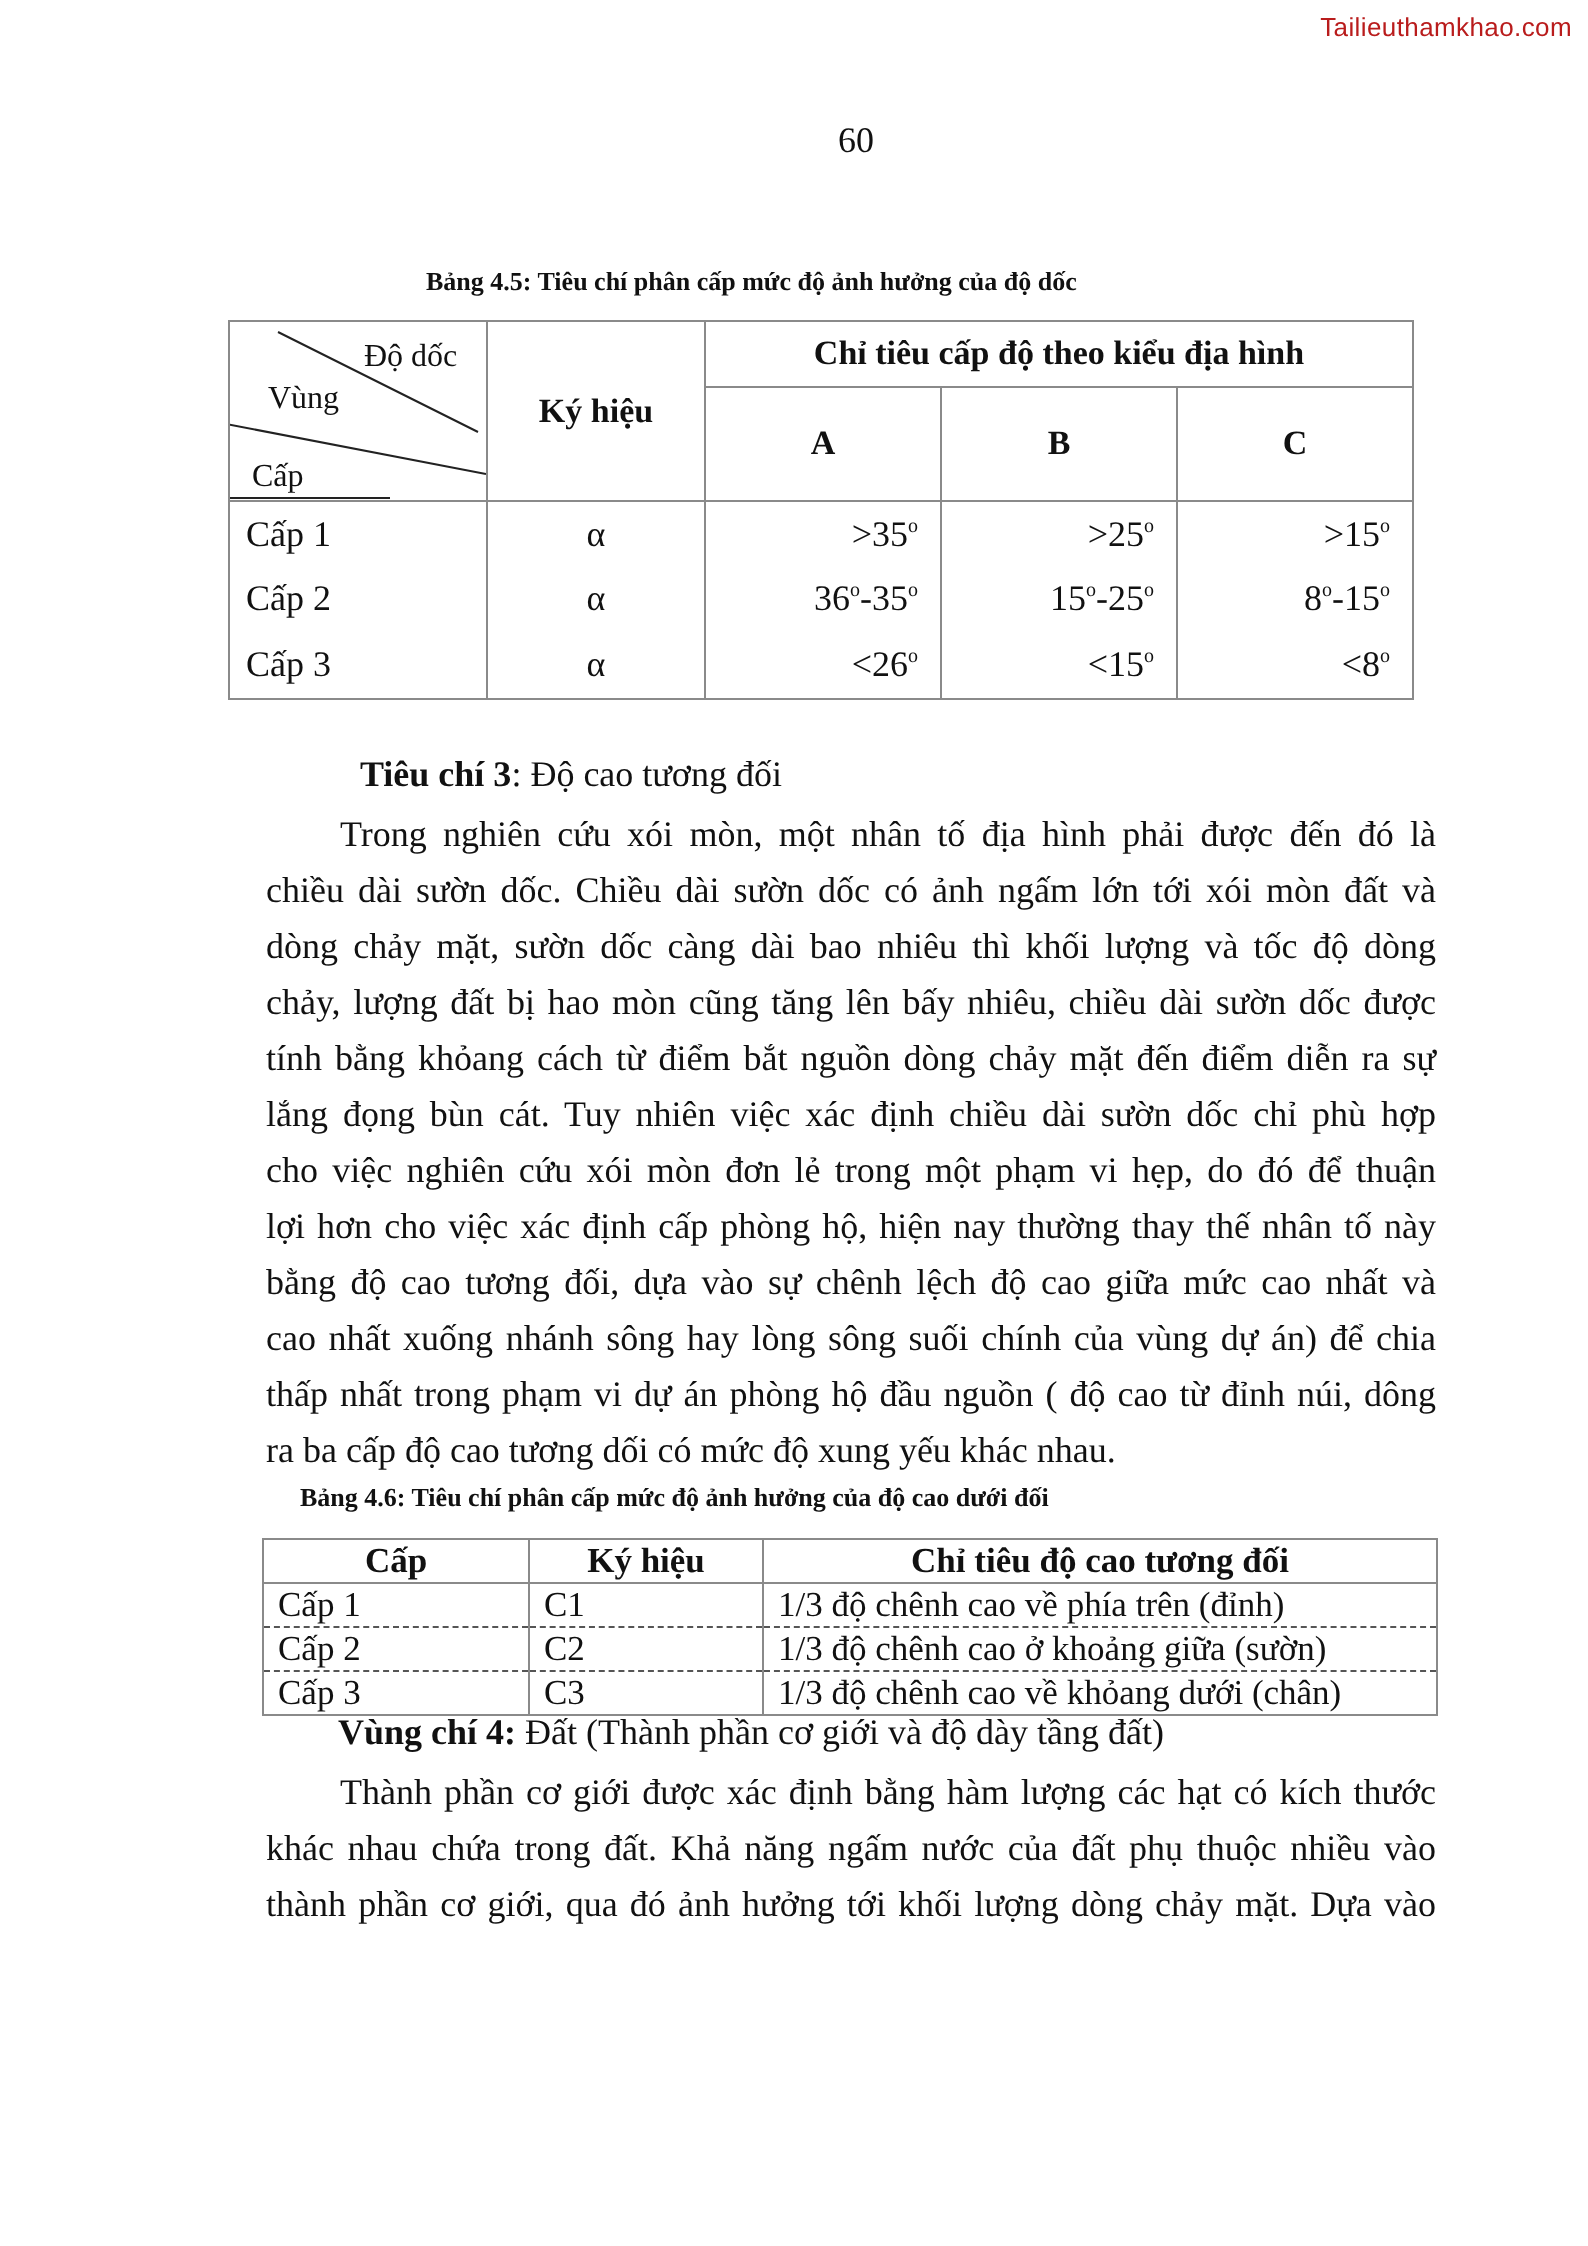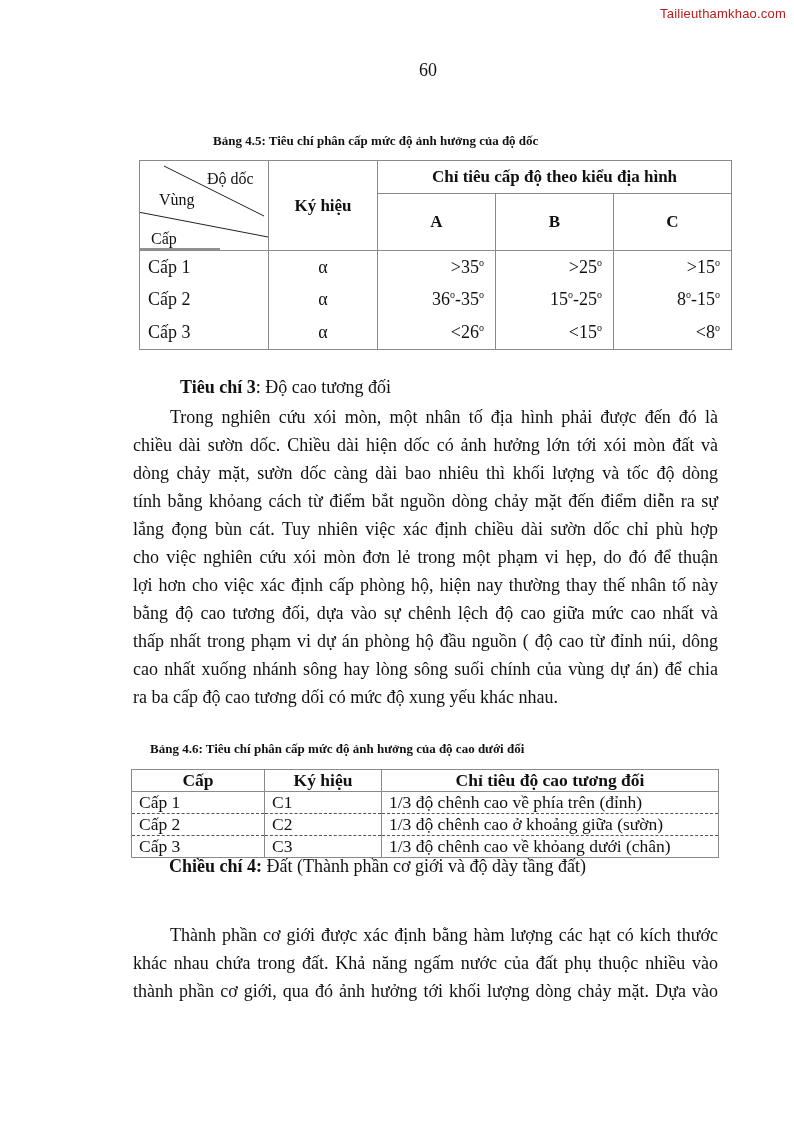--- a/index.html
+++ b/index.html
@@ -18,21 +18,21 @@
     font-size: 18px;
   }
   .caption {
     position: absolute; font-weight: bold; font-size: 13px; white-space: nowrap;
   }
   #cap45 { top: 133px; left: 213px; }
   #cap46 { top: 741px; left: 150px; }
 
   
   .t45 {
-    position: absolute; left: 139px; top: 160px;
+    position: absolute; left: 114px; top: 160px;
     border-collapse: collapse; font-size: 18px;
   }
   .t45 td { border: 1px solid #8a8a8a; padding: 0; }
   .t45 .diag { width: 128px; height: 89px; position: relative; }
   .t45 .diag svg { position: absolute; left: 0; top: 0; }
   .t45 .diag .lbl { position: absolute; font-size: 16px; }
   .t45 .kyhieu-h { width: 108px; text-align: center; font-weight: bold; font-size: 17px; }
   .t45 .grp-h { height: 32px; text-align: center; font-weight: bold; font-size: 17px; }
   .t45 .col-h { width: 117px; height: 56px; text-align: center; font-weight: bold; font-size: 17px; }
   .t45 .data td { border-top: none; border-bottom: none; height: 32px; }
@@ -118,29 +118,30 @@
     <td class="val"><span>&lt;26</span><sup>o</sup></td>
     <td class="val"><span>&lt;15</span><sup>o</sup></td>
     <td class="val"><span>&lt;8</span><sup>o</sup></td>
   </tr>
 </tbody>
   </table>
 
 <div class="heading-line" id="tc3"><b>Tiêu chí 3</b><span>: Độ cao tương đối</span></div>
 <div class="para" id="p1">
   <span class="line" style="padding-left:37px; width:548px;">Trong nghiên cứu xói mòn, một nhân tố địa hình phải được đến đó là</span>
-  <span class="line">chiều dài sườn dốc. Chiều dài hiện dốc có ảnh hưởng lớn tới xói mòn đất và</span>
+  <span class="line">chiều dài sườn dốc. Chiều dài sườn dốc có ảnh ngấm lớn tới xói mòn đất và</span>
   <span class="line">dòng chảy mặt, sườn dốc càng dài bao nhiêu  thì khối lượng và tốc độ dòng</span>
+  <span class="line">chảy, lượng đất bị hao mòn cũng tăng lên bấy nhiêu, chiều dài sườn dốc được</span>
   <span class="line">tính bằng khỏang cách từ điểm bắt nguồn dòng chảy mặt đến điểm diễn ra sự</span>
   <span class="line">lắng đọng bùn cát. Tuy nhiên việc xác định chiều dài sườn dốc chỉ phù hợp</span>
   <span class="line">cho việc nghiên cứu xói mòn đơn lẻ trong một phạm vi hẹp, do đó để thuận</span>
   <span class="line">lợi hơn cho việc xác định cấp phòng hộ, hiện nay thường thay thế nhân tố này</span>
   <span class="line">bằng độ cao tương đối, dựa vào sự chênh lệch độ cao giữa mức cao nhất và</span>
+  <span class="line">cao nhất xuống nhánh sông hay lòng sông suối chính của vùng dự án) để chia</span>
   <span class="line">thấp nhất trong phạm vi dự án phòng hộ đầu nguồn ( độ cao từ đỉnh núi, dông</span>
-  <span class="line">cao nhất xuống nhánh sông hay lòng sông suối chính của vùng dự án) để chia</span>
   <span class="line last">ra ba cấp độ cao tương dối có mức độ xung yếu khác nhau.</span>
 </div>
 
 <div class="caption" id="cap46">Bảng 4.6: Tiêu chí phân cấp mức độ ảnh hưởng của độ cao dưới đối</div>
 <table class="t46">
   <tbody>
       <tr>
     <th class="c1">Cấp</th>
     <th class="c2">Ký hiệu</th>
     <th class="c3">Chỉ tiêu độ cao tương đối</th>
@@ -156,18 +157,18 @@
     <td class="c3">1/3 độ chênh cao ở khoảng giữa (sườn)</td>
   </tr>
   <tr class="r">
     <td class="c1">Cấp 3</td>
     <td class="c2">C3</td>
     <td class="c3">1/3 độ chênh cao về khỏang dưới (chân)</td>
   </tr>
 </tbody>
   </table>
 
-<div class="heading-line" id="tc4"><b>Chiều chí 4:</b><span> Đất (Thành phần cơ giới và độ dày tầng đất)</span></div>
+<div class="heading-line" id="tc4"><b>Vùng chí 4:</b><span> Đất (Thành phần cơ giới và độ dày tầng đất)</span></div>
 <div class="para" id="p2">
-  <span class="line" style="padding-left:37px; width:548px;margin-top:39px;">Thành phần cơ giới được xác định bằng hàm lượng các hạt có kích thước</span>
+  <span class="line" style="padding-left:37px; width:548px;">Thành phần cơ giới được xác định bằng hàm lượng các hạt có kích thước</span>
   <span class="line">khác nhau chứa trong đất. Khả năng ngấm nước của đất phụ thuộc nhiều vào</span>
   <span class="line">thành phần cơ giới, qua đó ảnh hưởng tới khối lượng dòng chảy mặt. Dựa vào</span>
 </div>
 
 </body></html>

